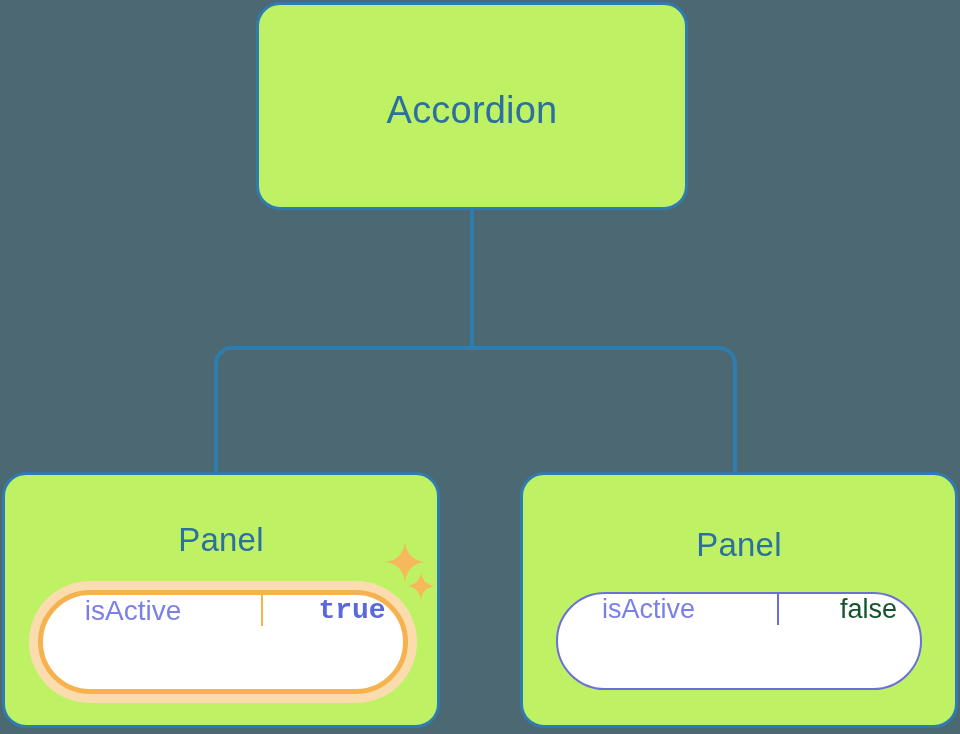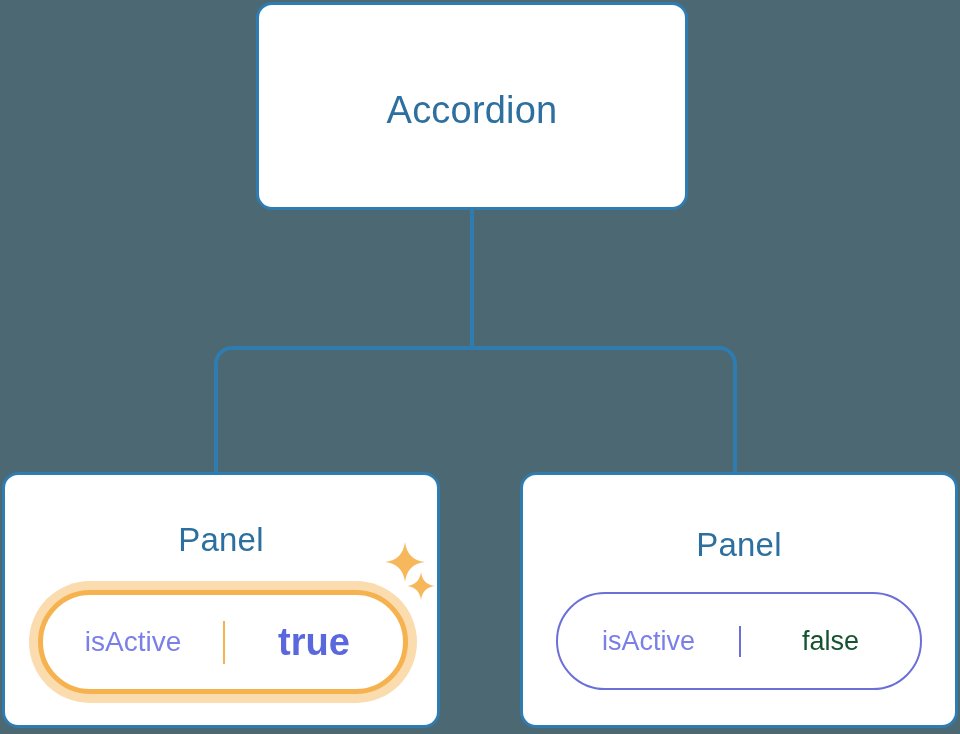--- a/index.html
+++ b/index.html
@@ -22,23 +22,23 @@
     left: 0;
     top: 0;
     width: 960px;
     height: 734px;
     pointer-events: none;
   }
 
   
   .node-card {
     position: absolute;
-    background: #ffffff;
+    background: #bef264;
     border: 3px solid #2f7cb0;
-    border-radius: 16px;
+    border-radius: 24px;
     box-sizing: border-box;
   }
   #node-root {
     left: 256px;
     top: 2px;
     width: 432px;
     height: 208px;
   }
   #node-panel-left {
     left: 2px;
@@ -73,25 +73,26 @@
     right: 0;
     font-size: 33px;
   }
   #node-panel-left .panel-title { top: 46px; }
   #node-panel-right .panel-title { top: 51px; }
 
   
   .pill {
     position: absolute;
     display: flex;
-    align-items: center;
+    align-items: flex-start;
     box-sizing: border-box;
     background: #ffffff;
     border-radius: 999px;
     overflow: hidden;
+    gap: 38px;
   }
   .pill-cell {
     display: flex;
     align-items: center;
     justify-content: center;
     font-size: 27px;
     white-space: nowrap;
     box-sizing: border-box;
   }
   .pill-key {
@@ -110,21 +111,21 @@
     height: 104px;
     border: 5px solid #f5b24e;
     box-shadow: 0 0 0 9px #fbdcae;
   }
   #pill-left .pill-cell { flex: 0 0 50%; }
   #pill-left .pill-val {
     border-left: 2px solid #f5b24e;
     font-weight: 700;
   }
   #pill-left .pill-key { font-size: 28px; }
-  #pill-left .pill-val { font-size: 38px; }
+  #pill-left .pill-val { font-size: 28px; font-family: Liberation Mono, monospace; }
 
   
   #pill-right {
     left: 556px;
     top: 592px;
     width: 366px;
     height: 98px;
     border: 2px solid #6a70d8;
   }
   #pill-right .pill-cell { flex: 0 0 50%; }

